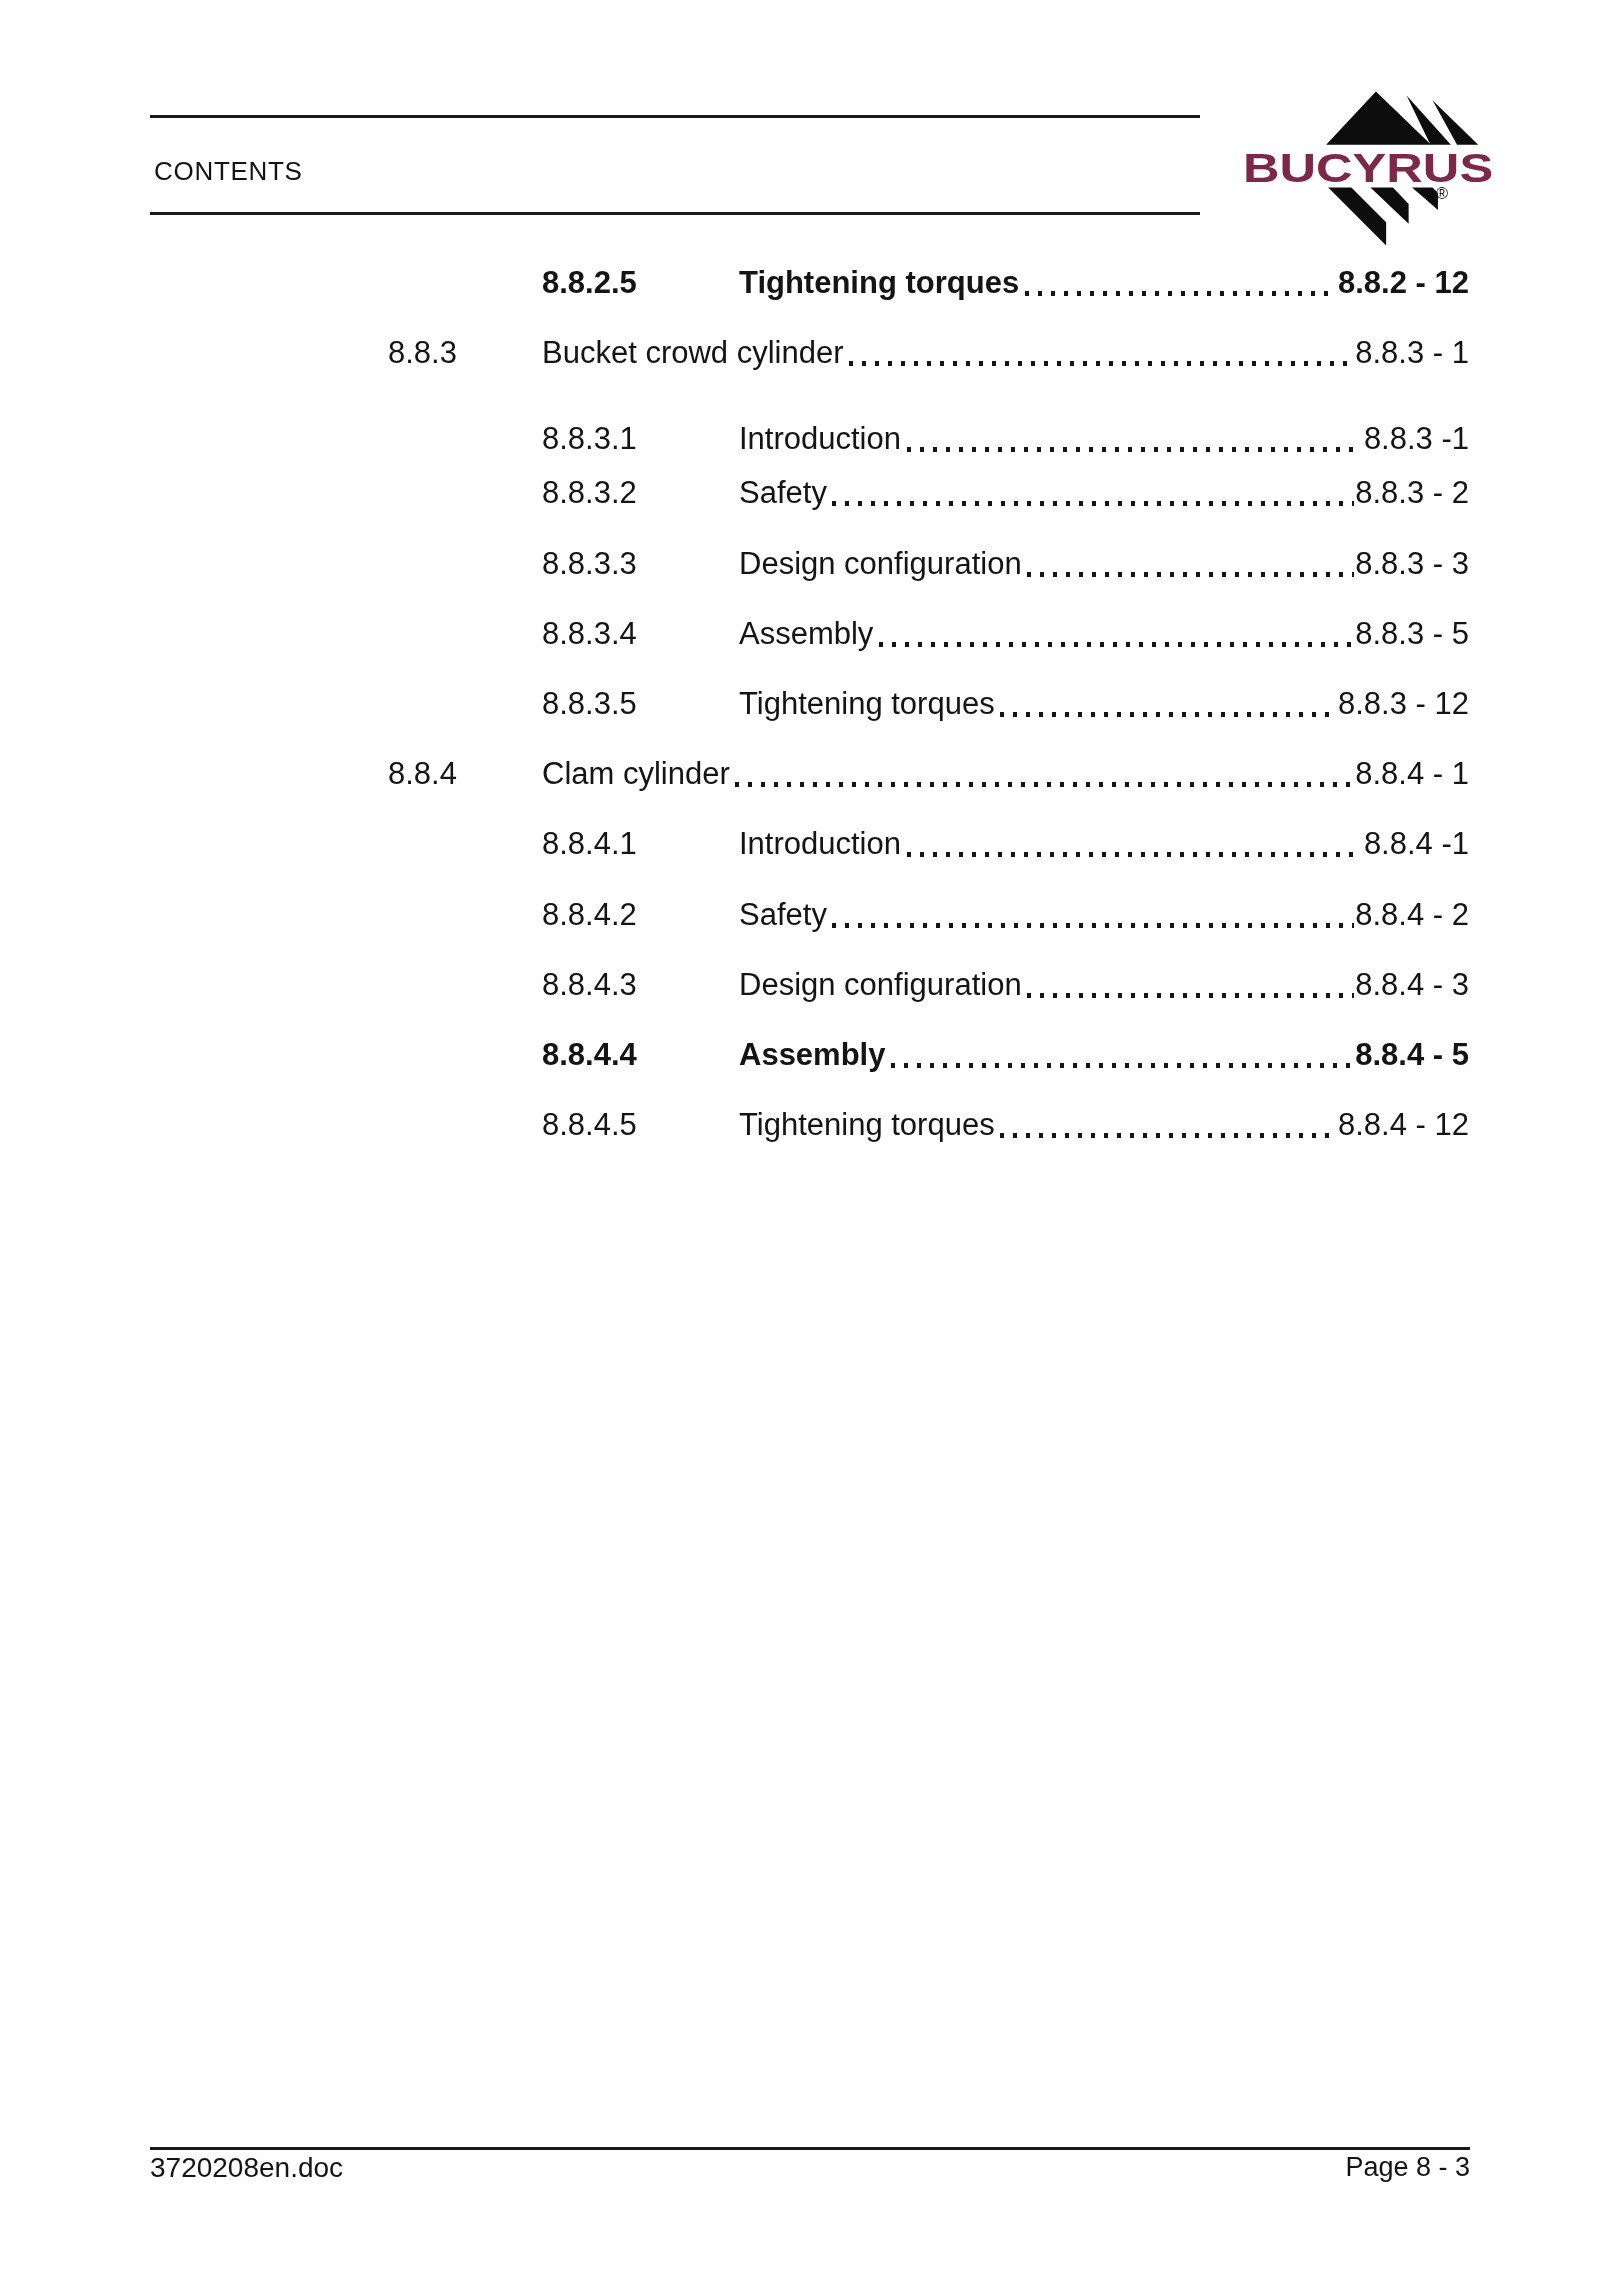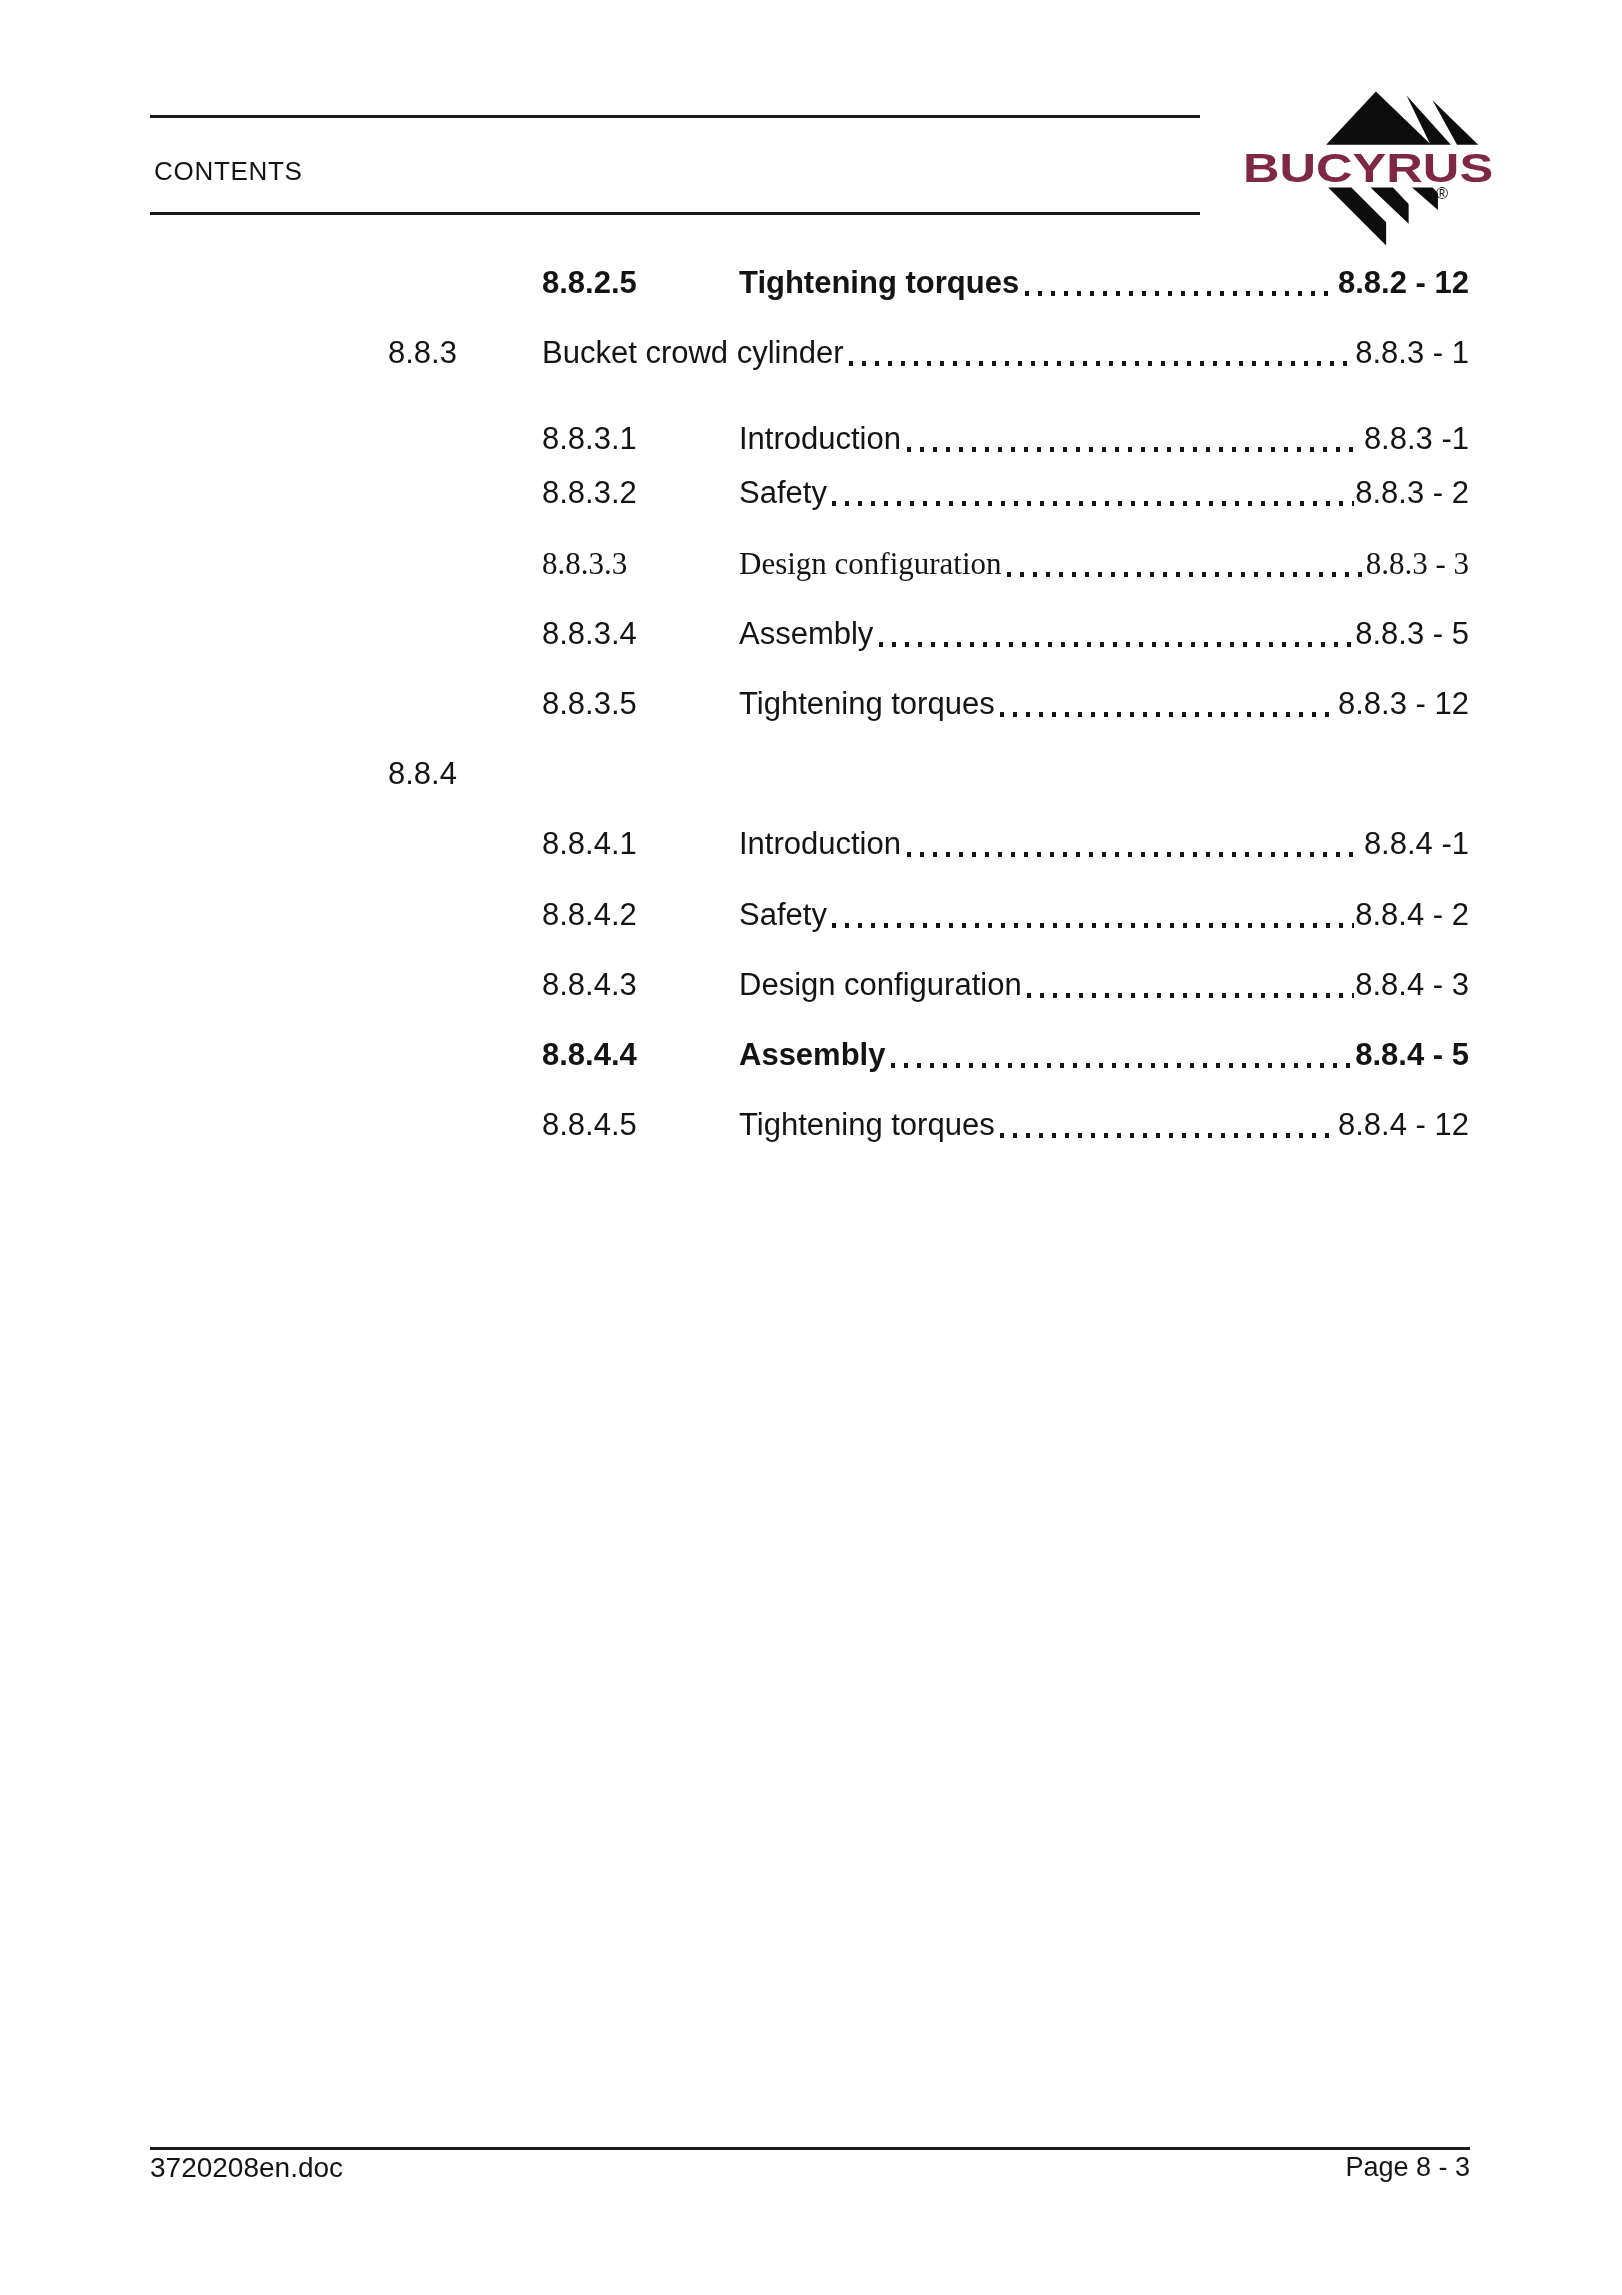--- a/index.html
+++ b/index.html
@@ -138,21 +138,21 @@
     </span>
   </div>
     <div class="toc-row lvl2" style="top: 474px;">
     <span class="toc-num">8.8.3.2</span>
     <span class="toc-line">
       <span class="toc-title">Safety</span>
       <span class="toc-leader"></span>
       <span class="toc-page">8.8.3 - 2</span>
     </span>
   </div>
-    <div class="toc-row lvl2" style="top: 545px; font-family: Liberation Serif, serif;">
+    <div class="toc-row lvl2" style="top: 545px;">
     <span class="toc-num">8.8.3.3</span>
     <span class="toc-line">
       <span class="toc-title">Design configuration</span>
       <span class="toc-leader"></span>
       <span class="toc-page">8.8.3 - 3</span>
     </span>
   </div>
     <div class="toc-row lvl2" style="top: 615px;">
     <span class="toc-num">8.8.3.4</span>
     <span class="toc-line">
@@ -164,20 +164,25 @@
     <div class="toc-row lvl2" style="top: 685px;">
     <span class="toc-num">8.8.3.5</span>
     <span class="toc-line">
       <span class="toc-title">Tightening torques</span>
       <span class="toc-leader"></span>
       <span class="toc-page">8.8.3 - 12</span>
     </span>
   </div>
     <div class="toc-row lvl1" style="top: 755px; text-decoration: underline;">
     <span class="toc-num">8.8.4</span>
+    <span class="toc-line">
+      <span class="toc-title">Clam cylinder</span>
+      <span class="toc-leader"></span>
+      <span class="toc-page">8.8.4 - 1</span>
+    </span>
   </div>
     <div class="toc-row lvl2" style="top: 825px;">
     <span class="toc-num">8.8.4.1</span>
     <span class="toc-line">
       <span class="toc-title">Introduction</span>
       <span class="toc-leader"></span>
       <span class="toc-page">8.8.4 -1</span>
     </span>
   </div>
     <div class="toc-row lvl2" style="top: 896px;">

